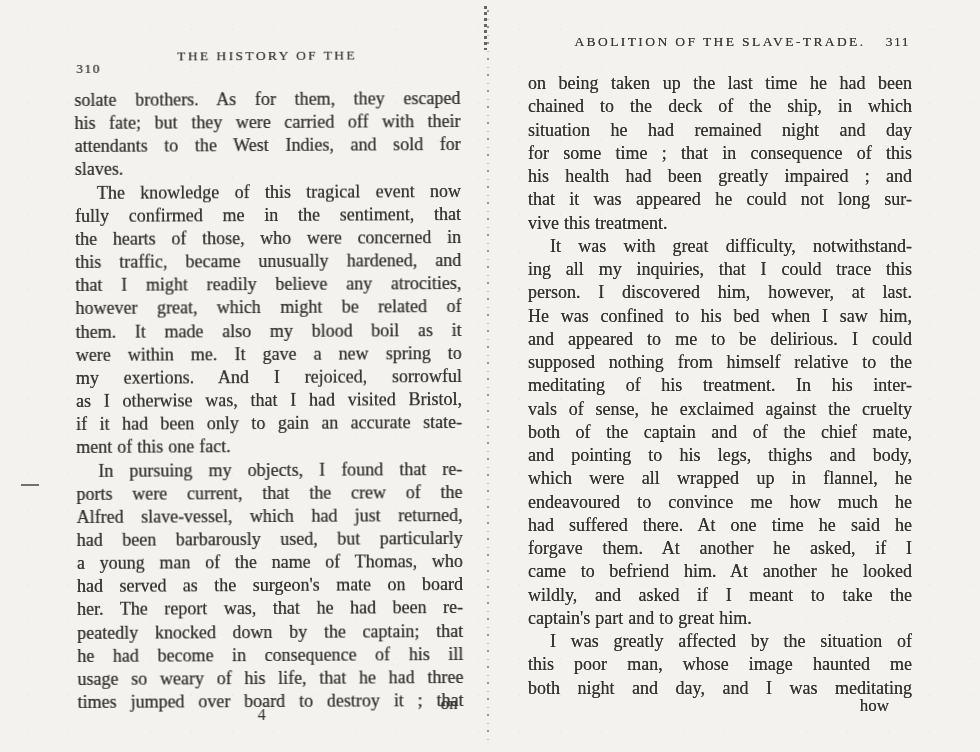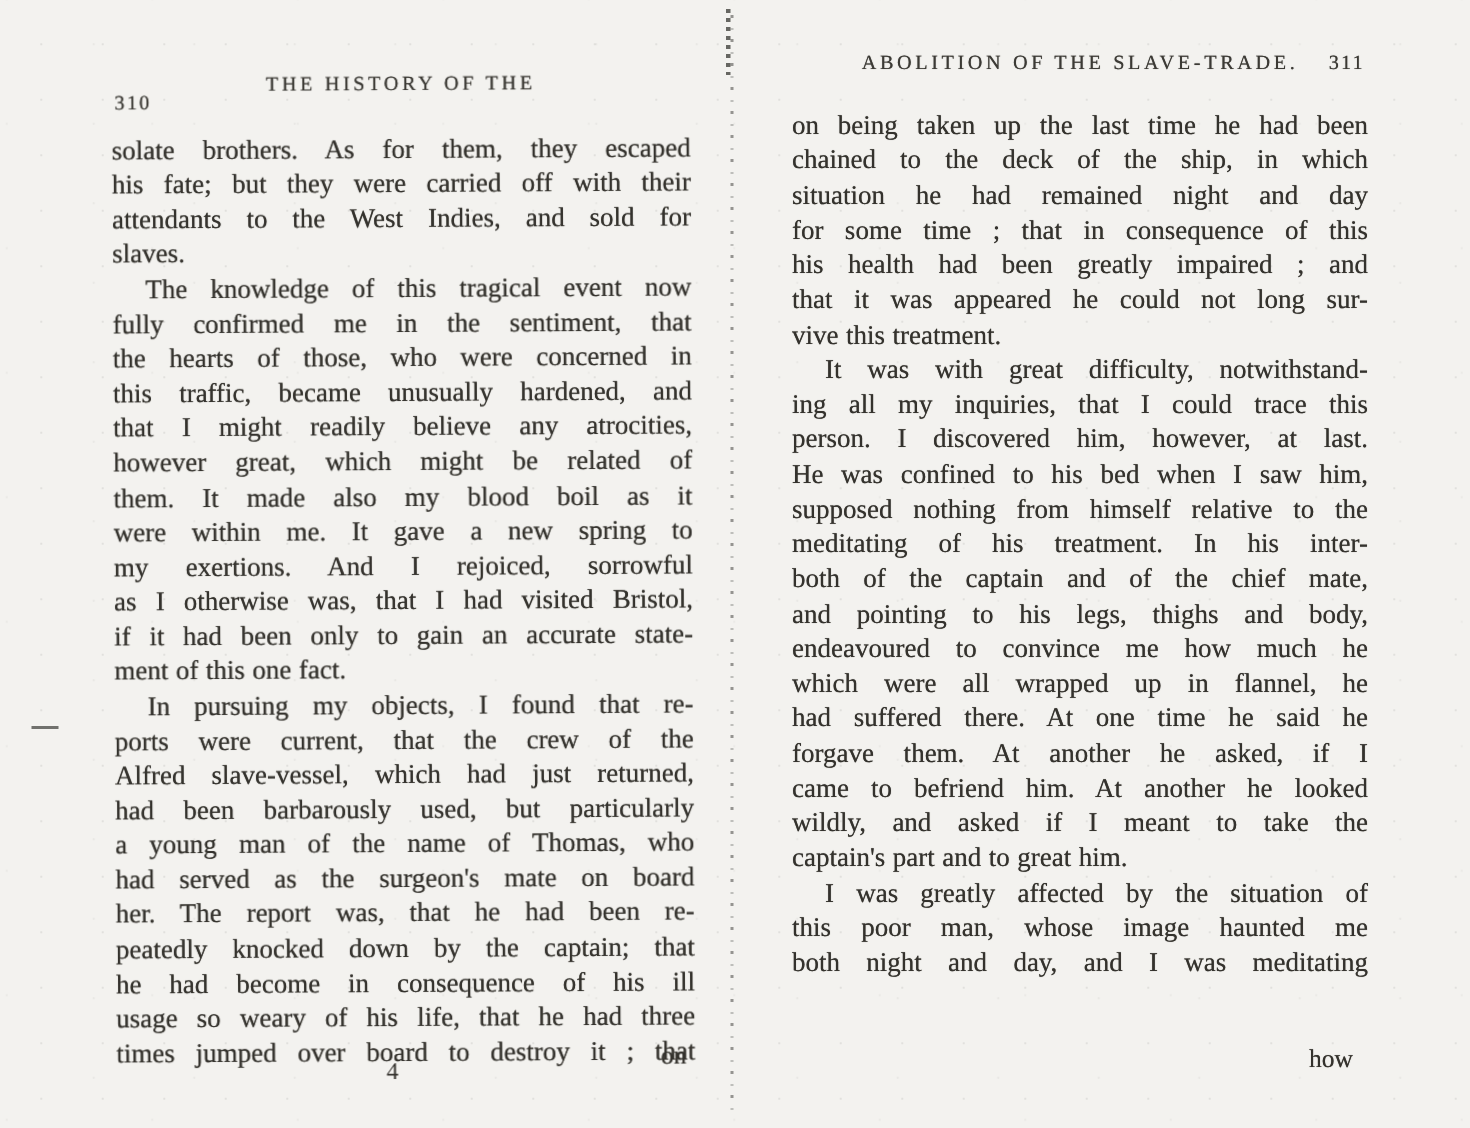--- a/index.html
+++ b/index.html
@@ -101,21 +101,21 @@
     text-align-last:justify;
   }
   .line.short{text-align-last:left;}
   .line.indent{text-indent:22px;}
   .pagefoot span, .catchword{
     font-size:17px;
     text-shadow:0 0 0.45px rgba(52,50,45,0.85);
   }
   .sig{position:absolute;left:180px;top:660px;}
   .page.left .catchword{position:absolute;right:6px;top:649px;}
-  .page.right .catchword{position:absolute;right:10px;top:662px;font-family:Liberation Serif, serif;}
+  .page.right .catchword{position:absolute;right:23px;top:662px;font-family:Liberation Serif, serif;}
 </style>
 </head>
 <body>
 
 <div class="scan">
 
   <div class="gutter"></div>
   <div class="gutter-top"></div>
   <div class="margin-dash"></div>
 
@@ -167,26 +167,28 @@
         <div class="line">chained to the deck of the ship, in which</div>
         <div class="line">situation he had remained night and day</div>
         <div class="line">for some time ; that in consequence of this</div>
         <div class="line">his health had been greatly impaired ; and</div>
         <div class="line">that it was appeared he could not long sur-</div>
         <div class="line short">vive this treatment.</div>
         <div class="line indent">It was with great difficulty, notwithstand-</div>
         <div class="line">ing all my inquiries, that I could trace this</div>
         <div class="line">person. I discovered him, however, at last.</div>
         <div class="line">He was confined to his bed when I saw him,</div>
+        <div class="line">and appeared to me to be delirious. I could</div>
         <div class="line">supposed nothing from himself relative to the</div>
         <div class="line">meditating of his treatment. In his inter-</div>
+        <div class="line">vals of sense, he exclaimed against the cruelty</div>
         <div class="line">both of the captain and of the chief mate,</div>
         <div class="line">and pointing to his legs, thighs and body,</div>
+        <div class="line">which were all wrapped up in flannel, he</div>
         <div class="line">endeavoured to convince me how much he</div>
-        <div class="line">which were all wrapped up in flannel, he</div>
         <div class="line">had suffered there. At one time he said he</div>
         <div class="line">forgave them. At another he asked, if I</div>
         <div class="line">came to befriend him. At another he looked</div>
         <div class="line">wildly, and asked if I meant to take the</div>
         <div class="line short">captain's part and to great him.</div>
         <div class="line indent">I was greatly affected by the situation of</div>
         <div class="line">this poor man, whose image haunted me</div>
         <div class="line">both night and day, and I was meditating</div>
       </div>
     <span class="catchword">how</span>

